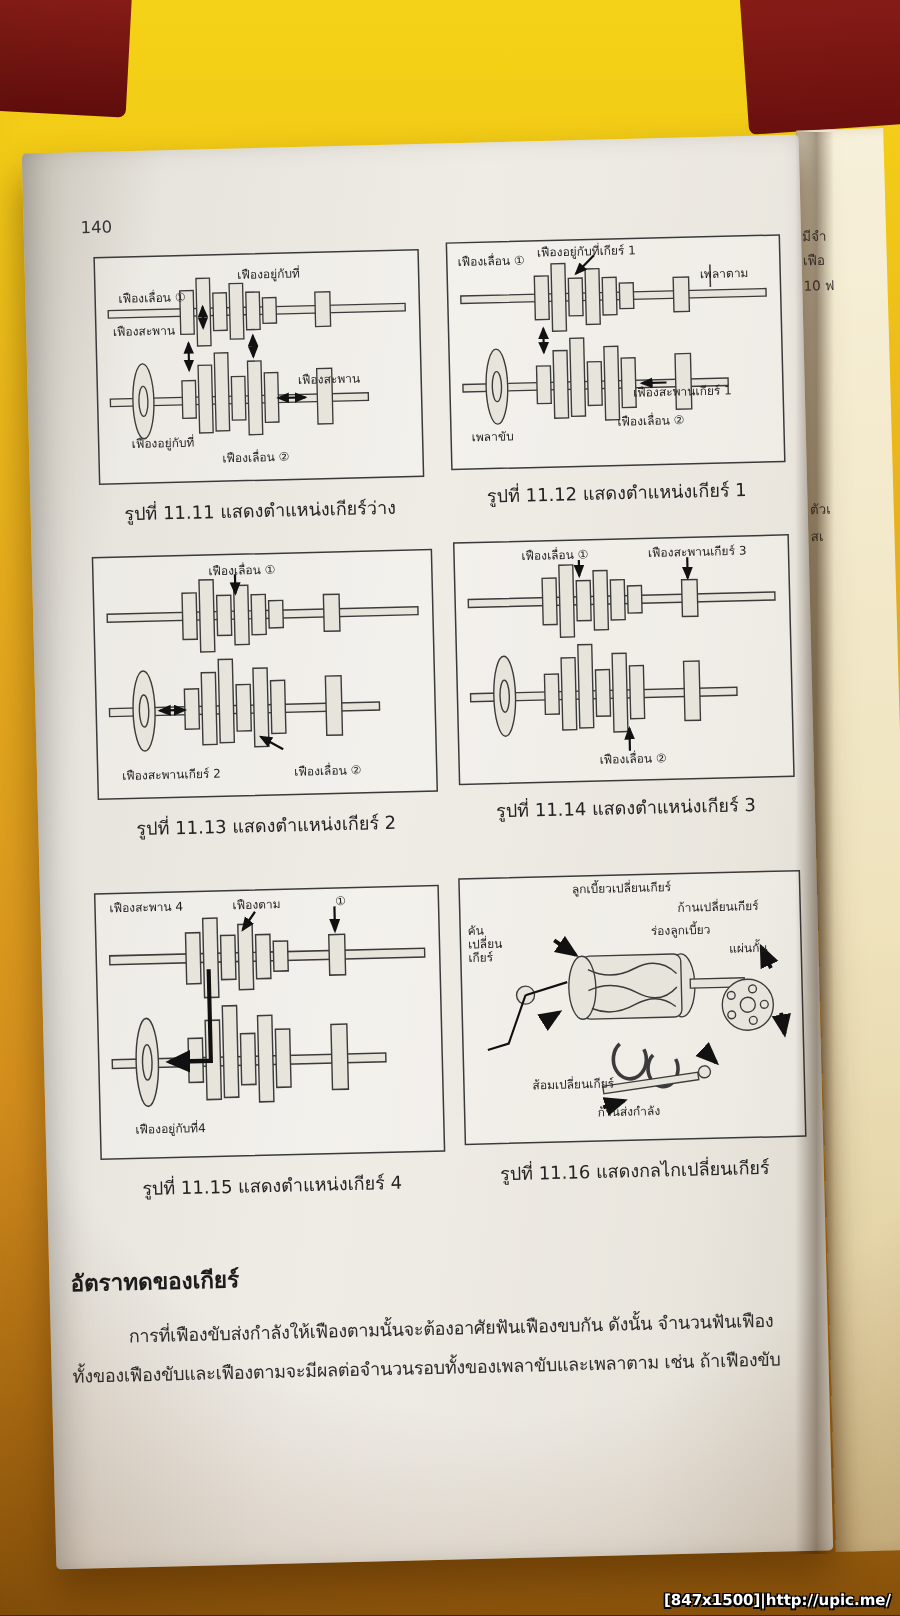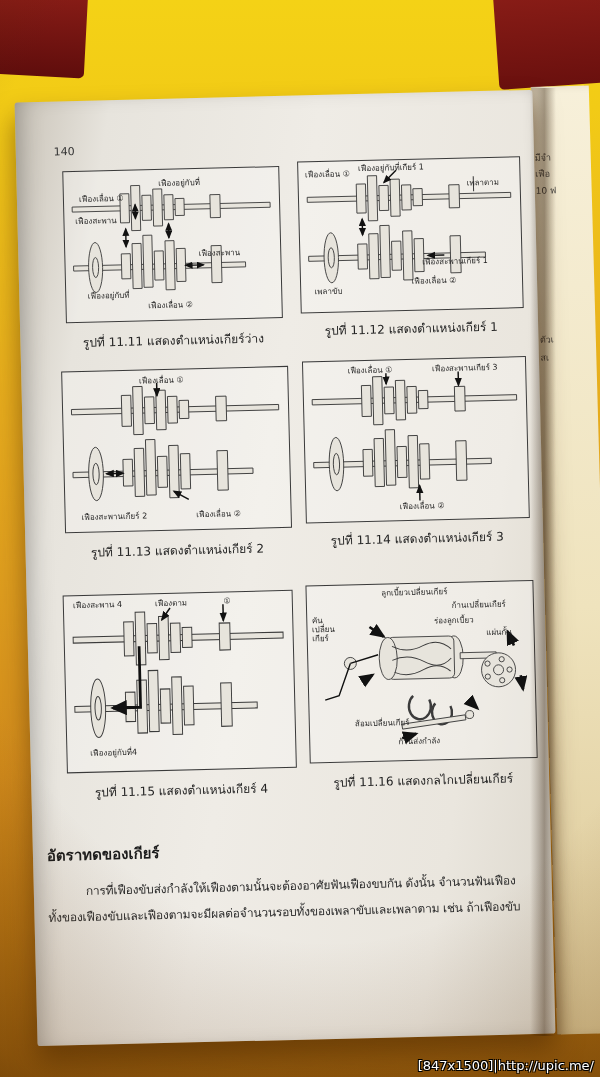--- a/index.html
+++ b/index.html
@@ -29,21 +29,21 @@
   .ar{fill:none;stroke:#101010;stroke-width:1.4;}
   .arB{fill:none;stroke:#101010;stroke-width:2.6;}
   .lb{position:absolute;font-size:8px;line-height:1.15;color:#1e1e1e;white-space:nowrap;}
   .cap{position:absolute;transform:translateX(-50%);font-size:12px;color:#232323;white-space:nowrap;}
   .heading{position:absolute;left:14px;top:742px;margin:0;font-size:15px;font-weight:bold;color:#1c1c1c;}
   .bodyln{position:absolute;font-size:12px;color:#2b2b2b;white-space:nowrap;letter-spacing:-.2px;}
   .l1{left:52px;top:780px;}
   .l2{left:14px;top:806px;}
   .vignette{position:absolute;inset:0;pointer-events:none;
     background:radial-gradient(120% 90% at 55% 38%, rgba(0,0,0,0) 55%, rgba(90,45,0,.25) 80%, rgba(45,20,0,.55) 100%);}
-  .wm{position:absolute;right:6px;bottom:4px;font-size:13px;font-weight:normal;color:#fff;
+  .wm{position:absolute;right:6px;bottom:4px;font-size:10px;font-weight:bold;color:#fff;
     text-shadow:-1px -1px 0 #000,1px -1px 0 #000,-1px 1px 0 #000,1px 1px 0 #000;}
 </style>
 </head>
 <body>
 
 <div class="photo">
 
   <div class="corner tl"></div>
   <div class="corner tr"></div>
 

